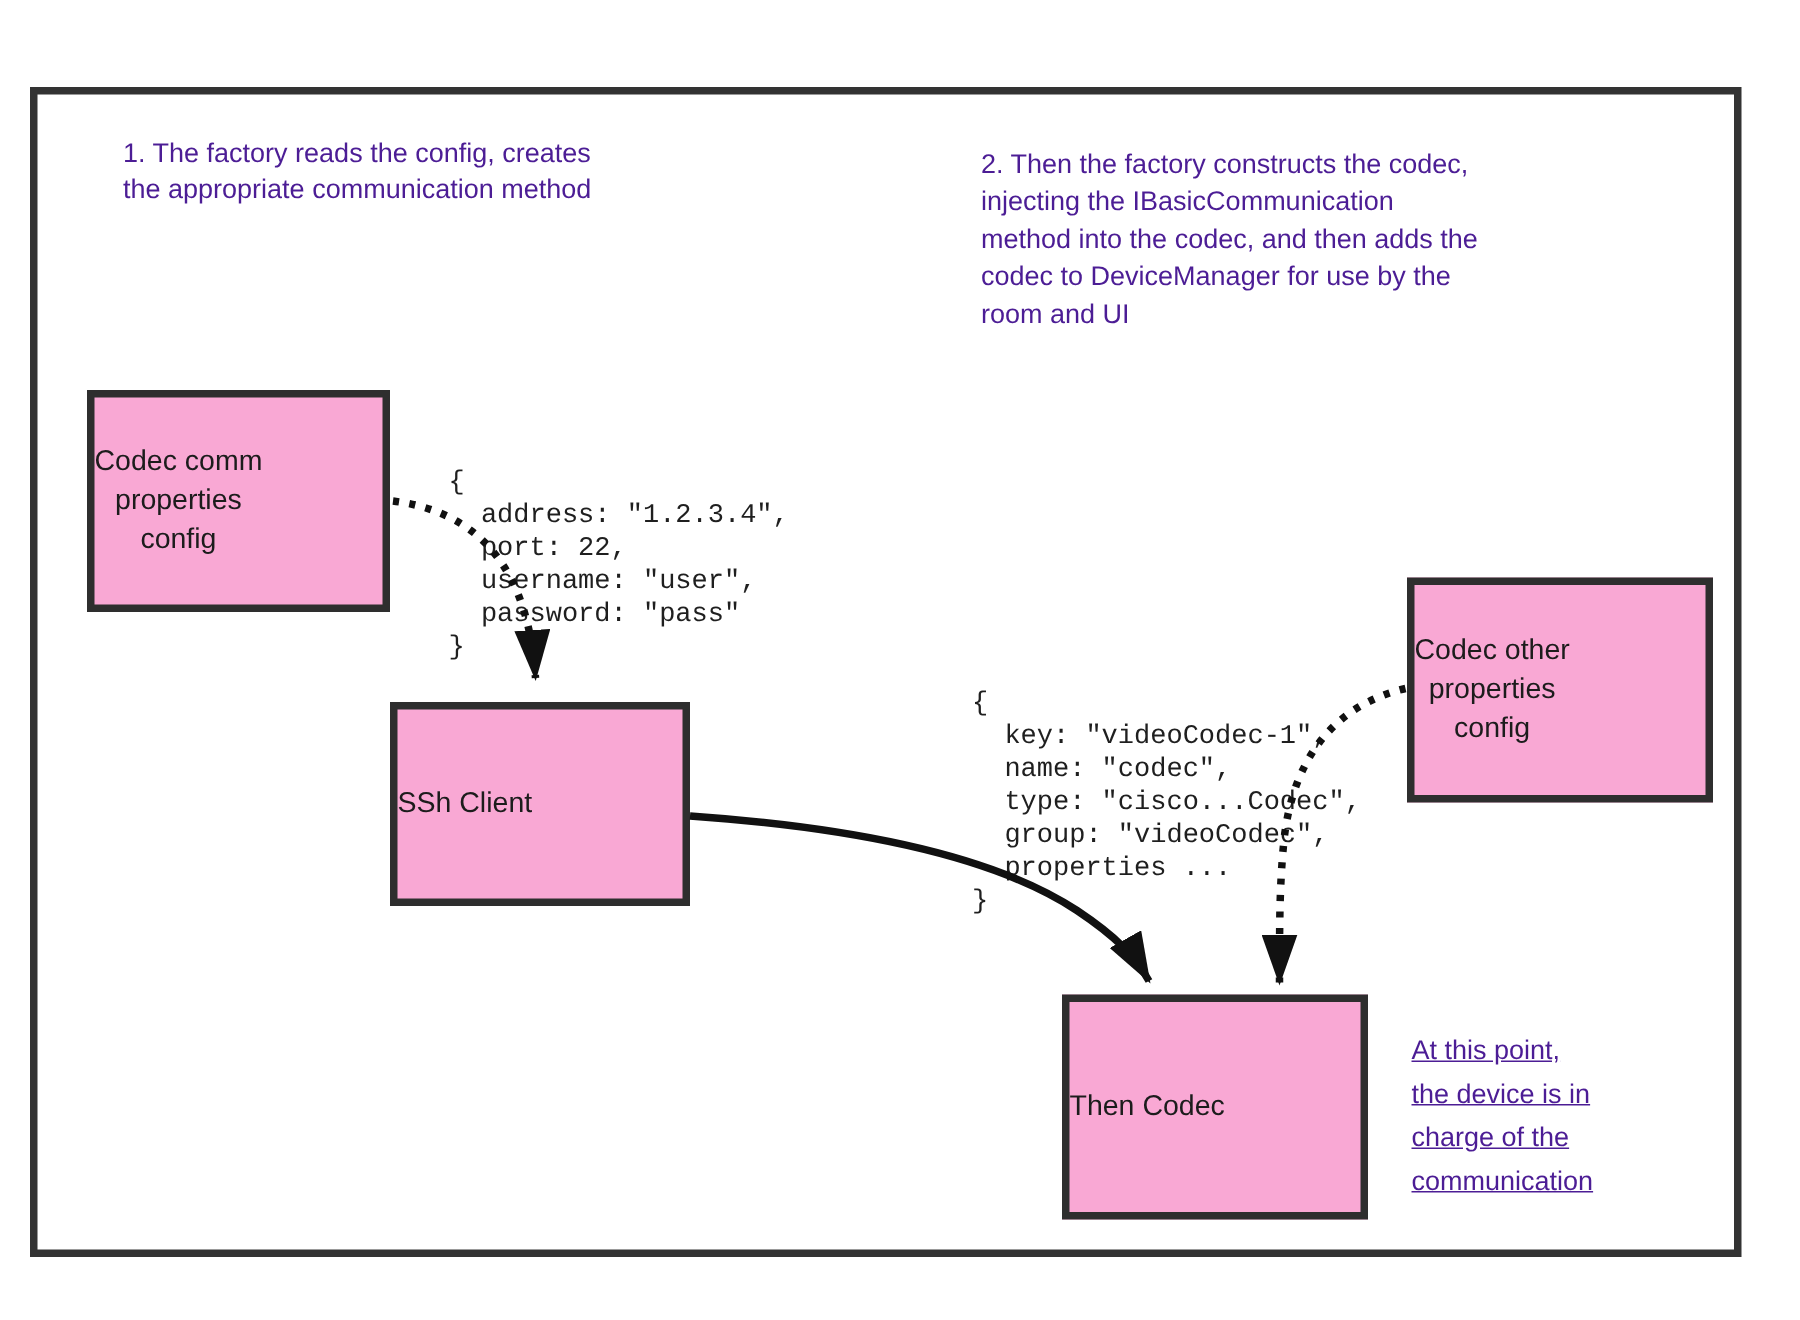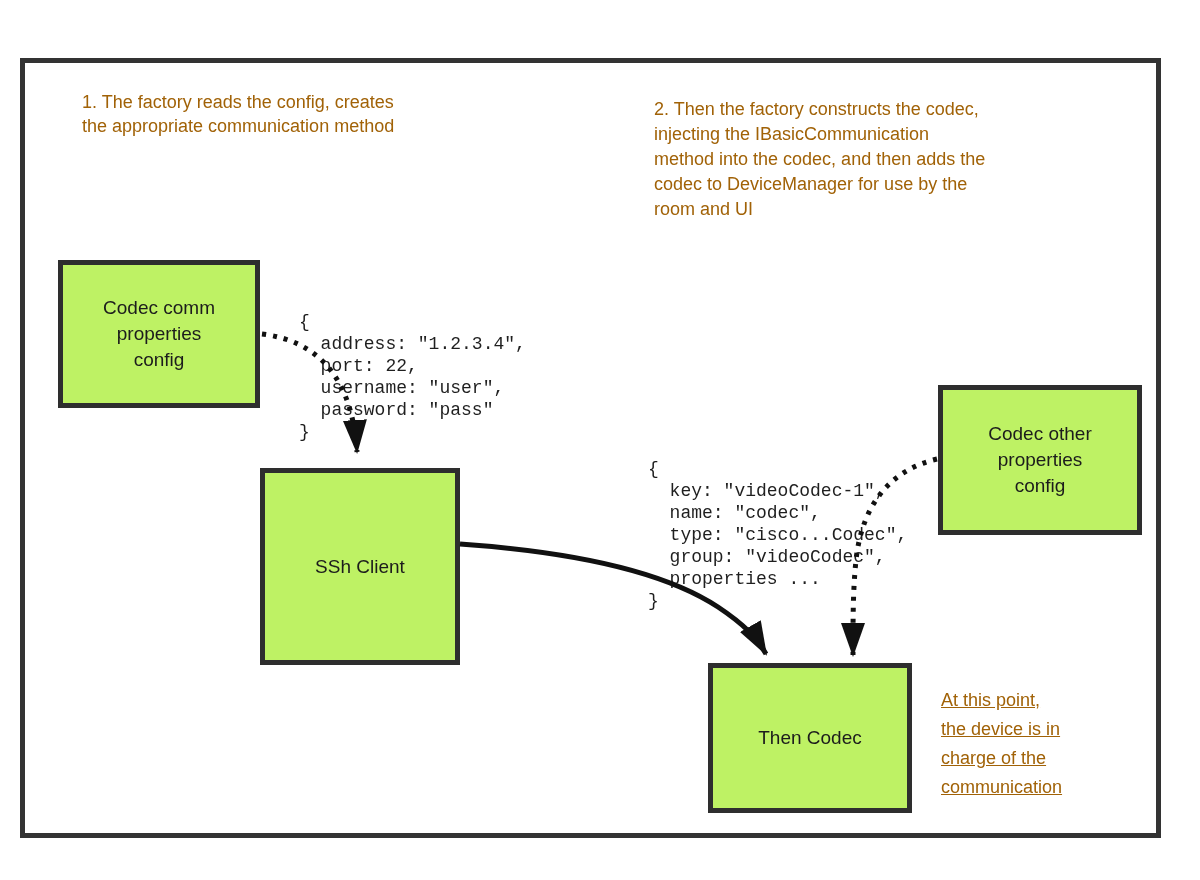--- a/index.html
+++ b/index.html
@@ -17,40 +17,40 @@
     left: 20px; top: 58px;
     width: 1131px; height: 770px;
     border: 5px solid #333333;
     background: #ffffff;
   }
   .note {
     position: absolute;
     white-space: pre-line;
     font-size: 18px;
     line-height: 24px;
-    color: #a16207;
+    color: #4c1d95;
   }
   .note.step1 { left: 82px;  top: 90px;  width: 420px; }
   .note.step2 { left: 654px; top: 97px;  width: 480px; line-height: 25px; }
   .note.endpoint { left: 941px; top: 686px; width: 210px; line-height: 29px; text-decoration: underline; }
   .dbox {
     position: absolute;
     border: 5px solid #2e2e2e;
-    background: #bef264;
+    background: #f9a8d4;
     display: flex;
     align-items: center;
-    justify-content: center;
+    justify-content: flex-start;
     text-align: center;
     font-size: 19px;
     line-height: 26px;
     box-sizing: border-box;
   }
   .dbox span { white-space: pre-line; }
   .dbox.codec-comm  { left: 58px;  top: 260px; width: 202px; height: 148px; }
-  .dbox.ssh-client  { left: 260px; top: 468px; width: 200px; height: 197px; }
+  .dbox.ssh-client  { left: 260px; top: 468px; width: 200px; height: 136px; }
   .dbox.codec-other { left: 938px; top: 385px; width: 204px; height: 150px; }
   .dbox.cisco-codec { left: 708px; top: 663px; width: 204px; height: 150px; }
   .code {
     position: absolute;
     white-space: pre;
     font-family: "Liberation Mono", monospace;
     font-size: 18px;
     line-height: 22px;
     color: #1f1f1f;
   }

